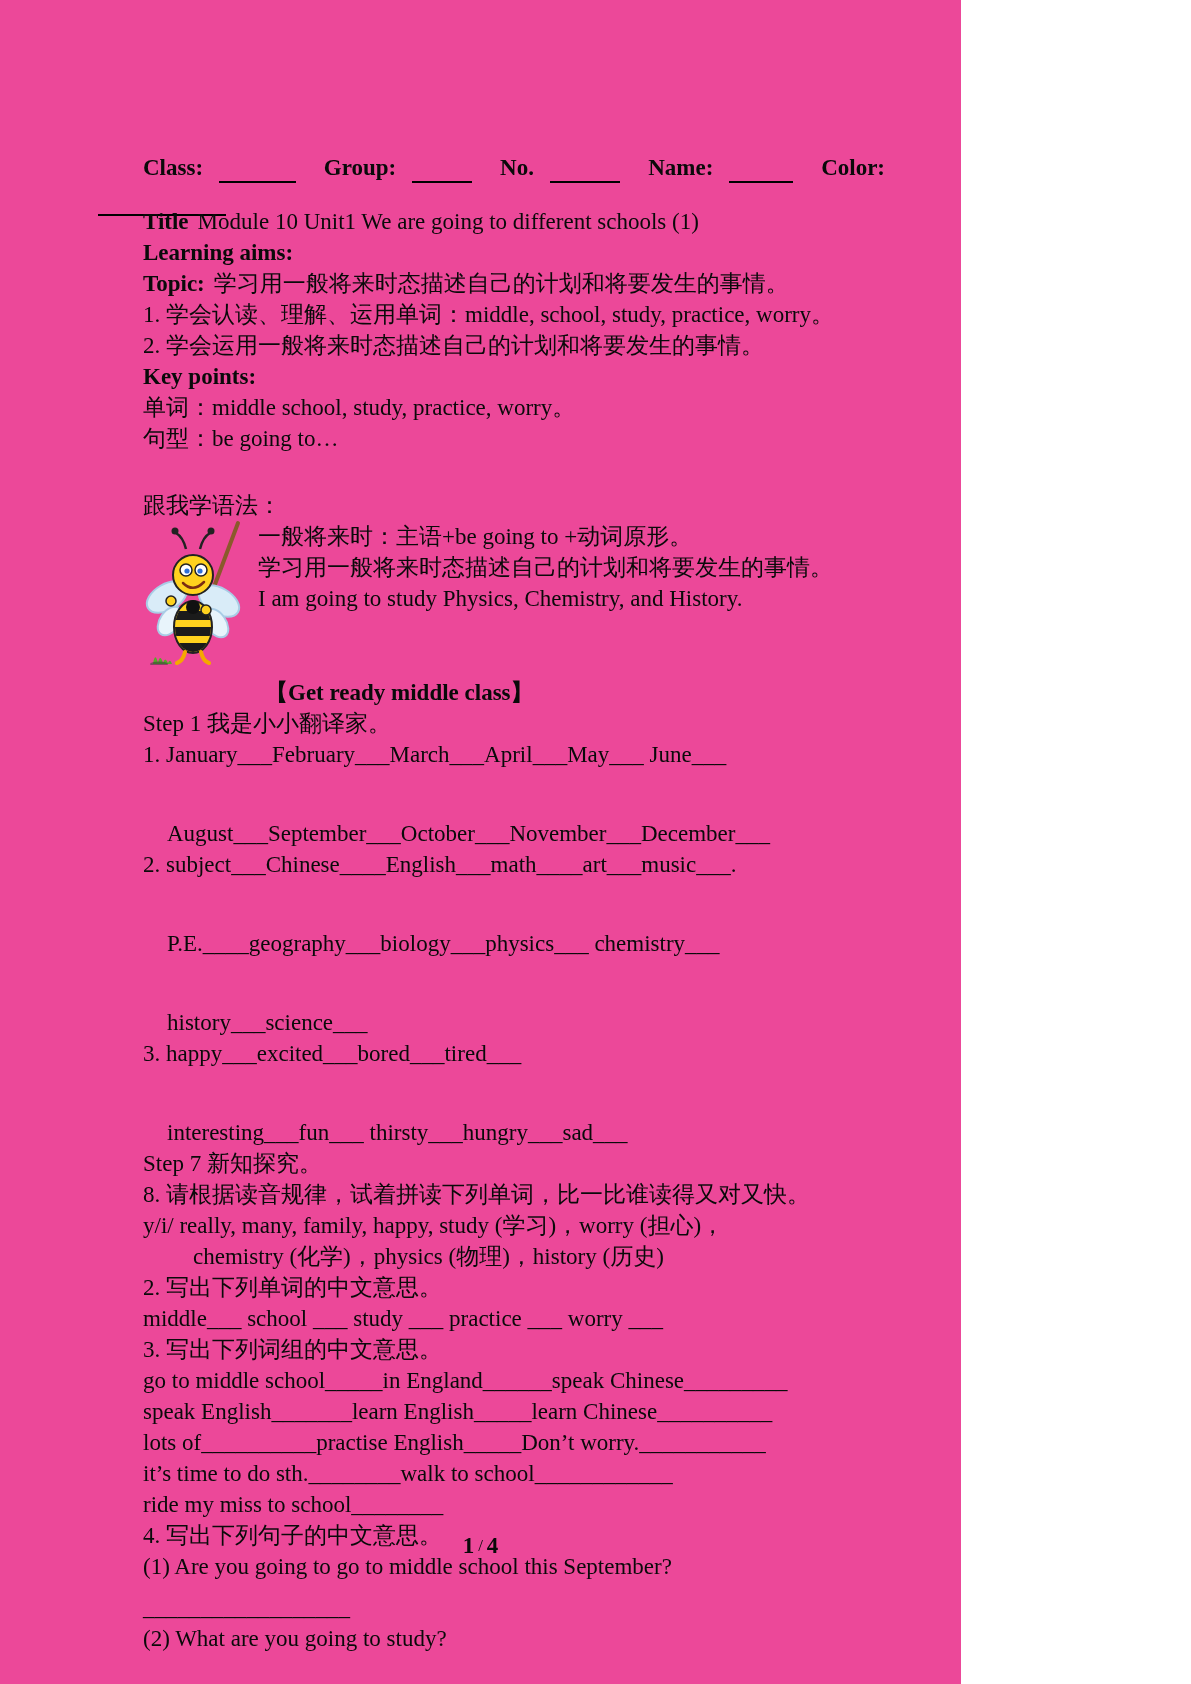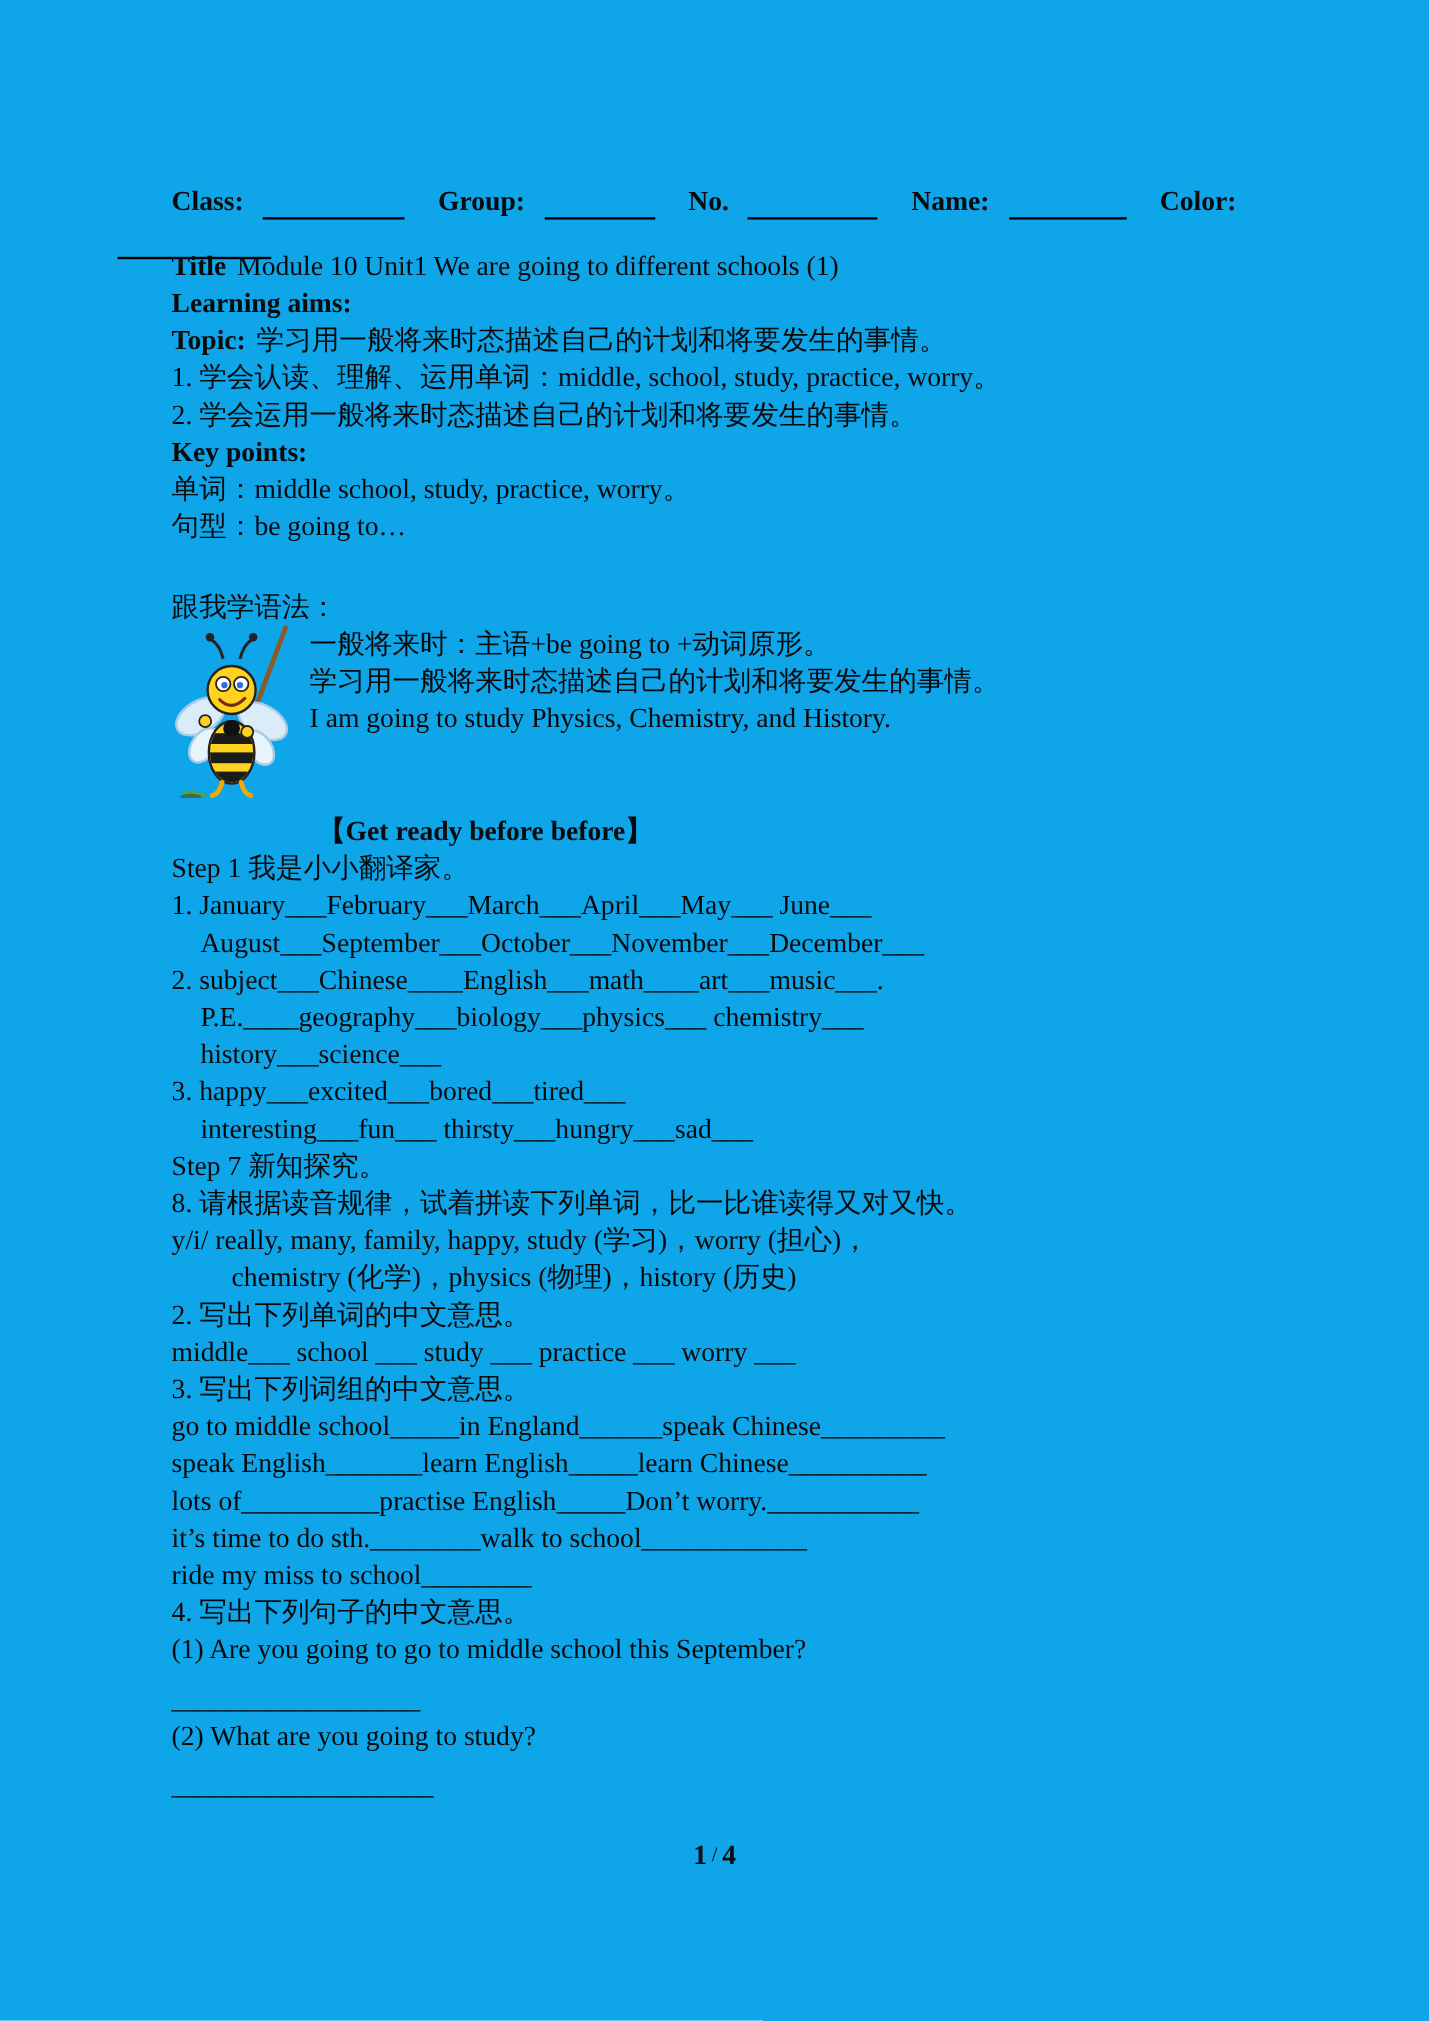--- a/index.html
+++ b/index.html
@@ -1,19 +1,19 @@
 <!DOCTYPE html>
 <html><head>
 <meta charset="utf-8">
 <style>
   html,body{margin:0;padding:0;background:#ffffff;}
   .page{
     position:relative;
-    width:1191px;height:1684px;
-    background:#0ea5e9;
+    width:961px;height:1684px;
+    background:#ec4899;
     color:#0a0a0a;
     font-family:"Liberation Serif","DejaVu Serif",serif;
     font-size:23px;line-height:31px;
     overflow:hidden;
   }
   .b{font-weight:bold;}
   
   .header-row{
     position:absolute;left:143px;top:152px;right:60px;
     display:flex;align-items:flex-end;white-space:nowrap;
@@ -25,21 +25,21 @@
     margin-right:28px;
   }
   .w118{width:118px}.w92{width:92px}.w108{width:108px}.w98{width:98px}
   .wrap-blank{
     position:absolute;left:98px;top:182px;
     width:128px;height:32px;border-bottom:2px solid #000;
   }
   
   .content{position:absolute;left:143px;top:206px;width:995px;}
   .line{min-height:31px;}
-  .ind1{padding-left:24px;}
+  .ind1{padding-left:24px;margin-top:48px;}
   .ind2{padding-left:50px;}
   .spacer{height:36px;}
   .title-lbl{font-weight:bold;margin-right:9px;}
   
   .grammar-block{position:relative;min-height:156px;}
   .bee-wrap{position:absolute;left:0;top:-6px;width:100px;height:150px;}
   .gtext{padding-left:115px;}
   .getready{padding-left:122px;font-weight:bold;}
   
   .ansline{margin-top:10px;letter-spacing:0;}
@@ -122,21 +122,21 @@
           <ellipse cx="16" cy="149" rx="9" ry="2.5" fill="#3d3d3d" opacity="0.55"></ellipse>
         </svg>
       </div>
       <div class="gtext">
         <div class="line">一般将来时：主语+be going to +动词原形。</div>
         <div class="line">学习用一般将来时态描述自己的计划和将要发生的事情。</div>
         <div class="line">I am going to study Physics, Chemistry, and History.</div>
       </div>
     </div>
 
-    <div class="line getready">【Get ready before before】</div>
+    <div class="line getready">【Get ready middle class】</div>
 
     <div class="line">Step 1 我是小小翻译家。</div>
     <div class="line">1. January___February___March___April___May___ June___</div>
     <div class="line ind1">August___September___October___November___December___</div>
     <div class="line">2. subject___Chinese____English___math____art___music___.</div>
     <div class="line ind1">P.E.____geography___biology___physics___ chemistry___</div>
     <div class="line ind1">history___science___</div>
     <div class="line">3. happy___excited___bored___tired___</div>
     <div class="line ind1">interesting___fun___ thirsty___hungry___sad___</div>
 

